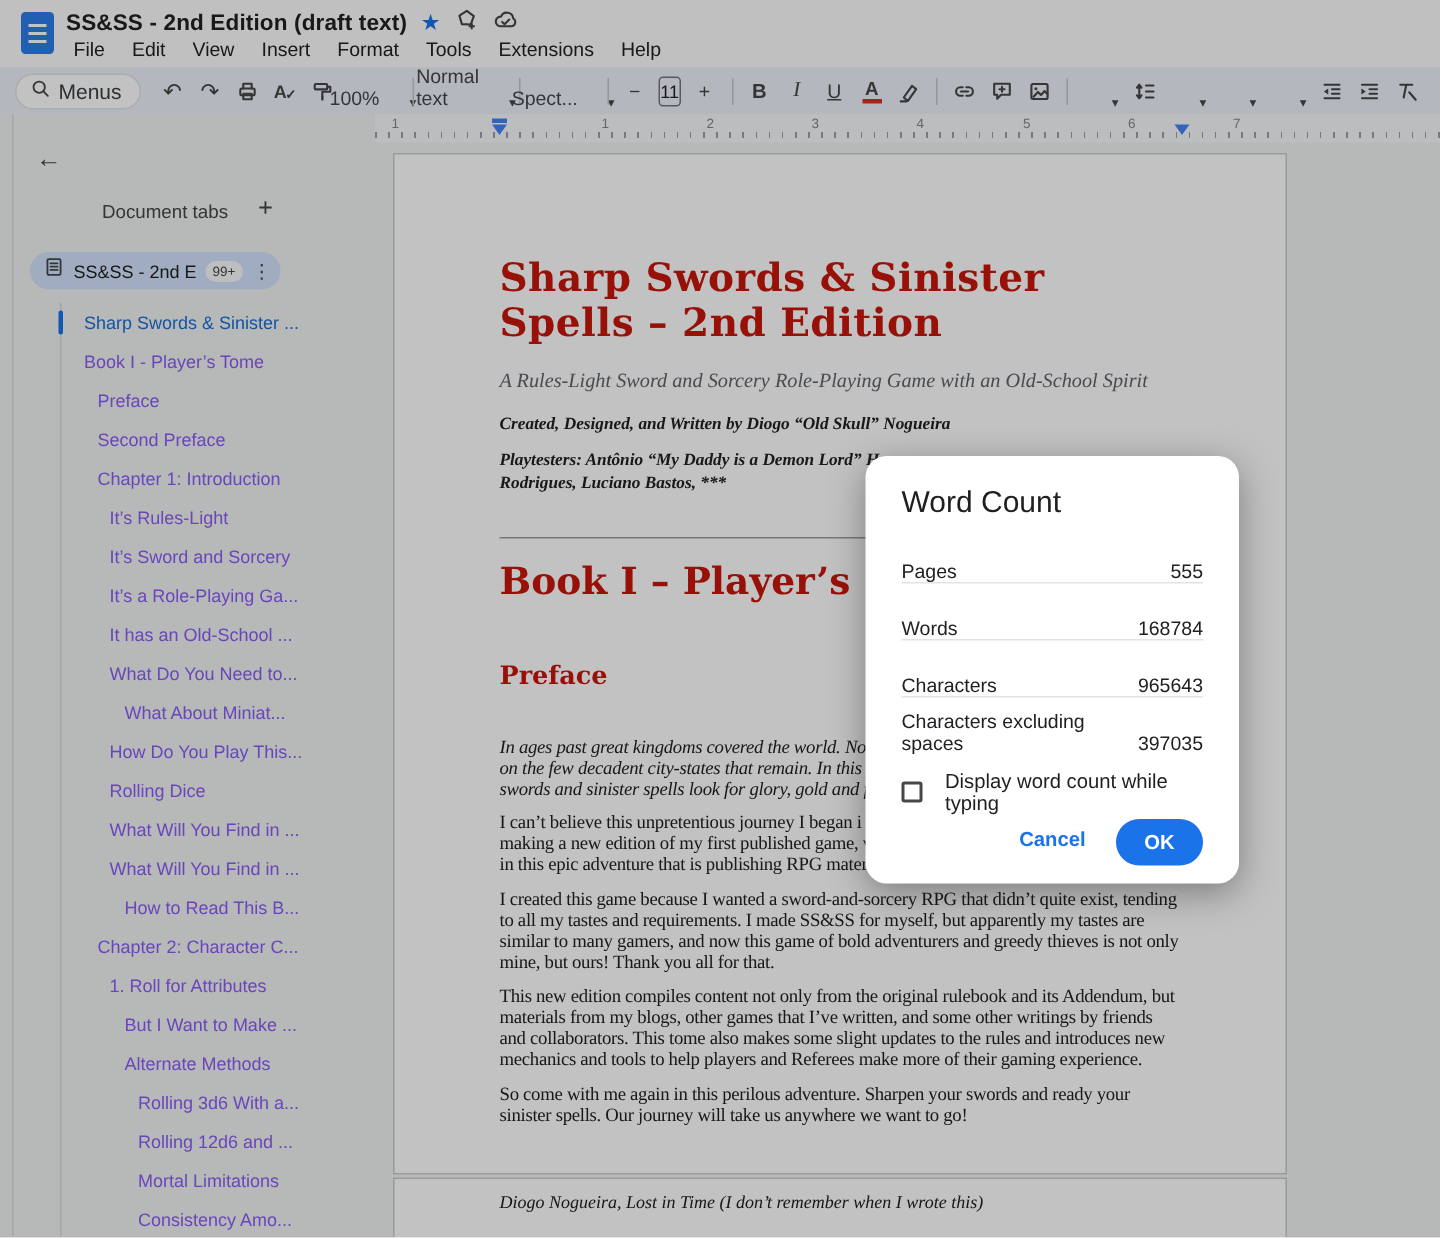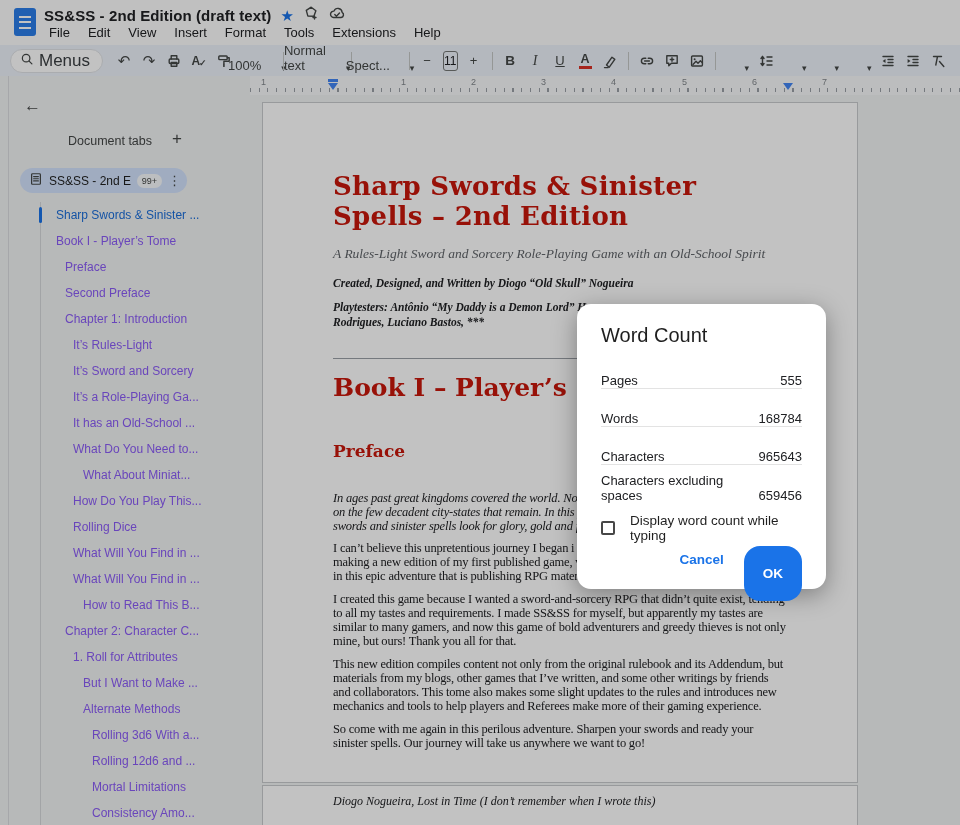--- a/index.html
+++ b/index.html
@@ -16,21 +16,21 @@
     background:repeating-linear-gradient(#fff 0 2px, transparent 2px 5.5px); }
   .title-row { position:absolute; left:44px; top:5px; display:flex; align-items:center; gap:9px; }
   .doc-title { font-size:15px; font-weight:700; color:#202124; letter-spacing:.1px; }
   .star-ic { color:#1a73e8; font-size:15px; line-height:15px; }
   .menu-row { position:absolute; left:42px; top:24px; display:flex; gap:4px; }
   .menu-item { font-size:13px; color:#202124; padding:1px 7px; border-radius:4px; }
   
   .toolbar { position:absolute; top:45px; left:0; right:0; height:31px; background:#edf2fa;
     display:flex; align-items:center; padding:0 10px; gap:1px; z-index:10; }
   .menus-pill { display:flex; align-items:center; gap:5px; background:#fff; border:1px solid #e0e3e7;
-    border-radius:14px; height:24px; padding:0 12px 0 9px; margin-right:8px; font-size:17px; color:#3c4043; }
+    border-radius:14px; height:24px; padding:0 12px 0 9px; margin-right:8px; font-size:14px; color:#3c4043; }
   .tbtn { height:24px; min-width:24px; display:flex; align-items:center; justify-content:center;
     border-radius:4px; color:#444746; font-size:13px; padding:0 2px; }
   .tbtn svg { display:block; }
   .tsep { width:1px; height:18px; background:#c4c7c5; margin:0 5px; }
   .tdrop { display:flex; align-items:flex-end; gap:20px; padding:0 6px; }
   .caret { font-size:9px; color:#444746; }
   .uglyph { font-size:15px; }
   .bold-g { font-weight:700; font-size:13.5px; }
   .ital-g { font-style:italic; font-family:"Liberation Serif",serif; font-size:14px; }
   .und-g { text-decoration:underline; font-size:13px; }
@@ -104,21 +104,21 @@
     border-radius:14px; box-shadow:0 6px 24px rgba(0,0,0,.35); z-index:50; padding:20px 24px 16px; }
   .dlg-title { font-size:20px; color:#1f1f1f; margin-bottom:4px; }
   .stat-row { display:flex; justify-content:space-between; align-items:flex-end; height:38px;
     font-size:13px; color:#202124; }
   .stat-rows .stat-row:not(:last-child) { border-bottom:1px solid #e3e3e3; }
   .chk-row { margin-top:10px; display:flex; align-items:center; gap:15px; }
   .chk-box { width:14px; height:14px; border:2px solid #474747; border-radius:2px; flex:none; }
   .chk-label { font-size:13.5px; color:#1f1f1f; }
   .dlg-actions { margin-top:3px; display:flex; justify-content:flex-end; align-items:flex-start; gap:10px; }
   .btn-cancel { color:#1a73e8; font-size:13.5px; font-weight:700; padding:6px 10px; border-radius:15px; }
-  .btn-ok { background:#1a73e8; color:#fff; font-size:13.5px; font-weight:700; padding:20px 19px; border-radius:16px; }
+  .btn-ok { background:#1a73e8; color:#fff; font-size:13.5px; font-weight:700; padding:8px 19px; border-radius:16px; }
   .icstroke { stroke:#444746; fill:none; stroke-width:1.4; stroke-linecap:round; stroke-linejoin:round; }
   .icfill { fill:#444746; }
 </style>
 </head>
 <body>
 
 <div class="app">
 
   <div class="topbar">
     <div class="doc-app-icon"></div>
@@ -476,21 +476,21 @@
           <span>168784</span>
         </div>
 
         <div class="stat-row">
           <span>Characters</span>
           <span>965643</span>
         </div>
 
         <div class="stat-row">
           <span>Characters excluding spaces</span>
-          <span>659456</span>
+          <span>397035</span>
         </div>
       </div>
     <div class="chk-row">
       <span class="chk-box"></span>
       <span class="chk-label">Display word count while typing</span>
     </div>
     <div class="dlg-actions">
       <span class="btn-cancel">Cancel</span>
       <span class="btn-ok">OK</span>
     </div>

